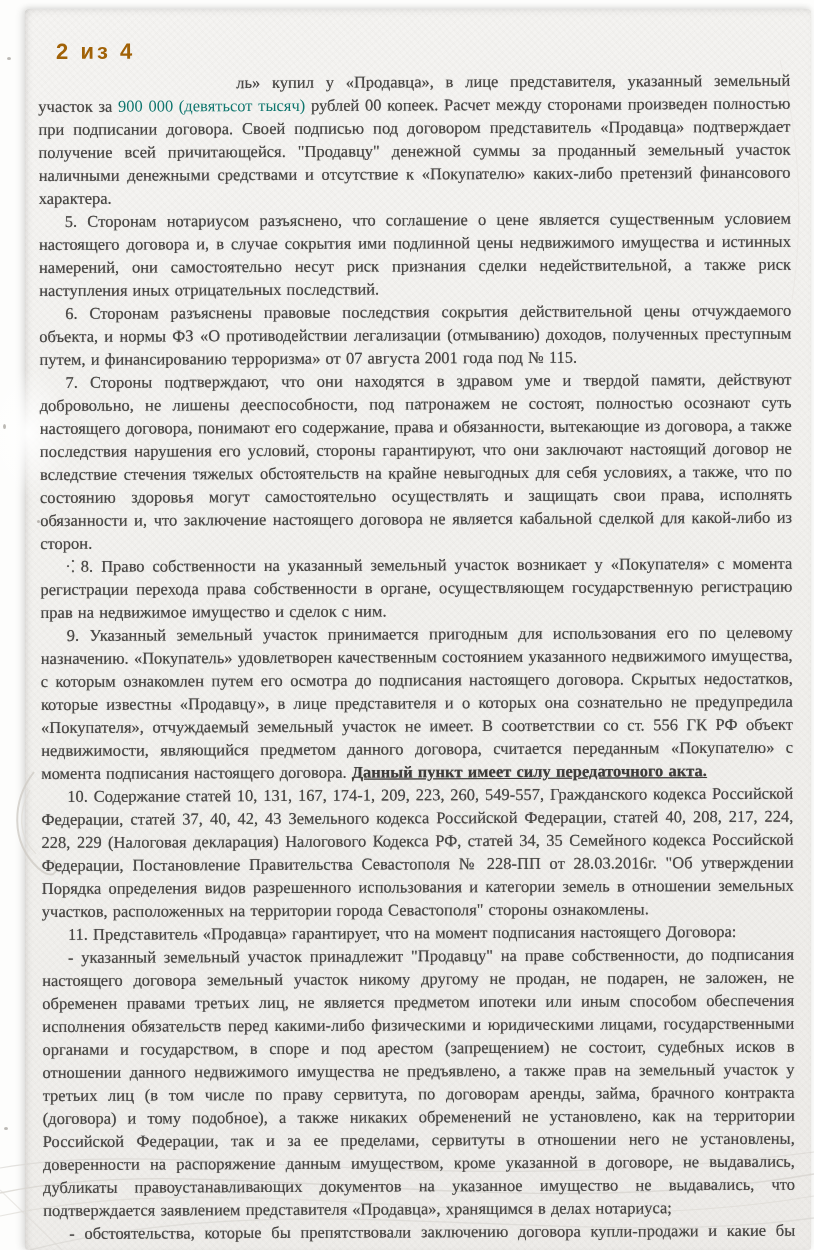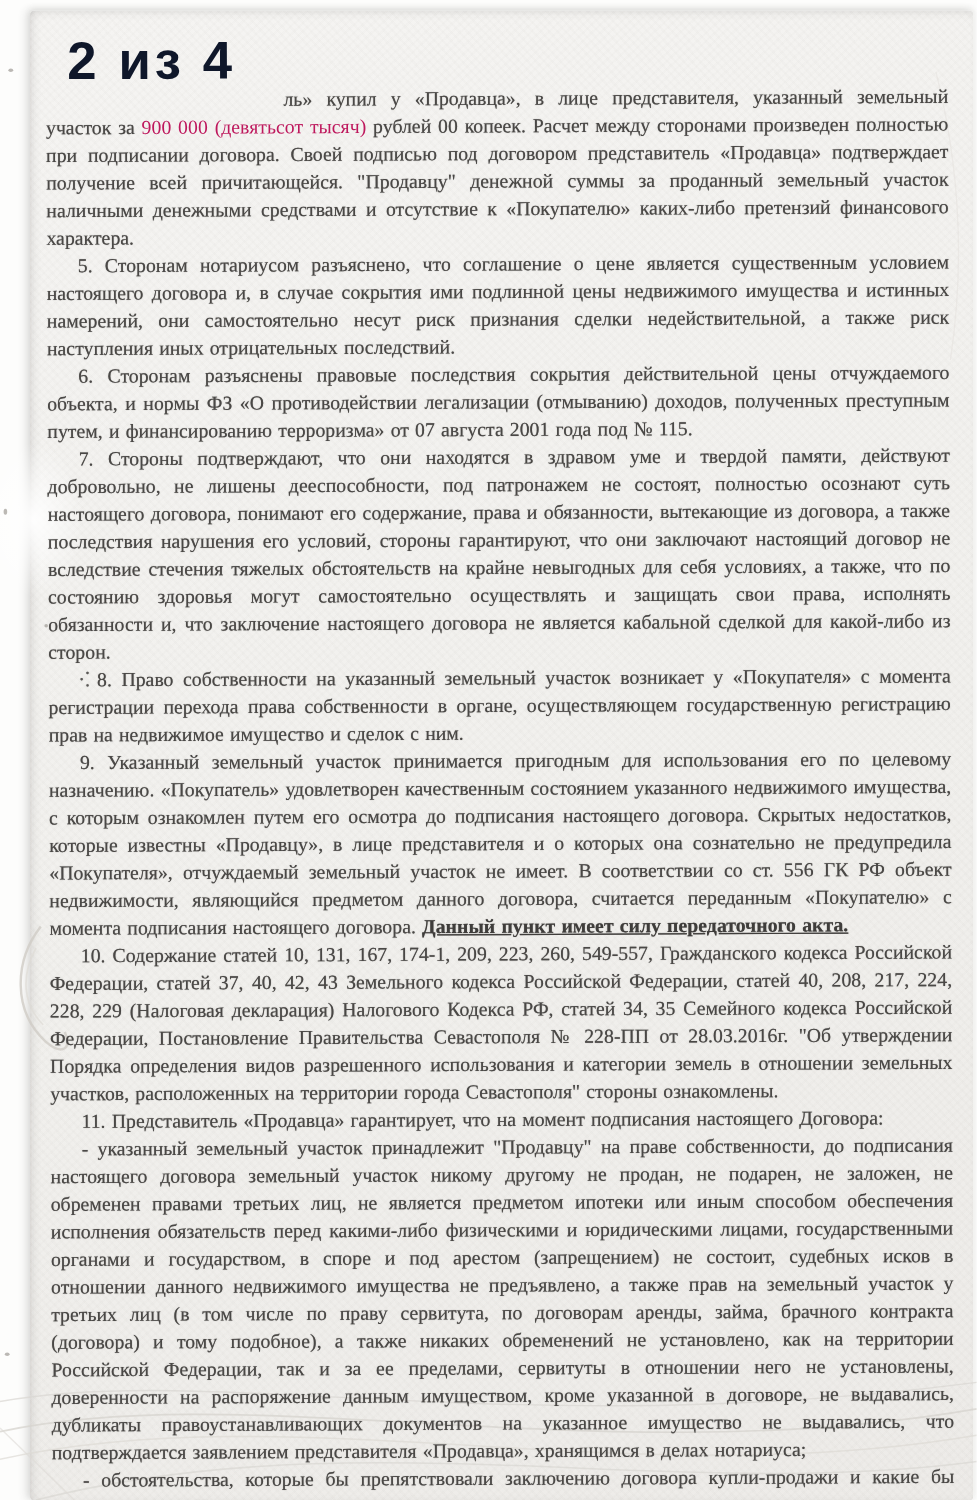--- a/index.html
+++ b/index.html
@@ -70,42 +70,42 @@
     color: #4a4846;
     transform: rotate(-0.25deg);
     transform-origin: top left;
   }
   .pagenum {
     position: absolute;
     top: -2px;
     left: 18px;
     font-family: "Liberation Sans", "DejaVu Sans", sans-serif;
     font-weight: bold;
-    font-size: 44px;
+    font-size: 22px;
     line-height: 36px;
     letter-spacing: 3px;
-    color: #0f172a;
+    color: #a16207;
   }
   .bodytext {
     margin-top: 36px;
     font-size: 16.5px;
     line-height: 23px;
     text-align: justify;
     text-shadow: 0 0 0.7px rgba(74,72,70,0.75);
     word-spacing: 1px;
   }
   .para {
     margin: 0;
     text-indent: 26px;
   }
   .p-first {
     text-indent: 198px;
   }
   .faint {
-    color: #be185d;
+    color: #0f766e;
     text-shadow: none;
   }
   .emph {
     font-weight: bold;
     text-decoration: underline;
     color: #3f3d3b;
   }
   .inkmark {
     color: #5a5856;
     margin-right: 7px;

